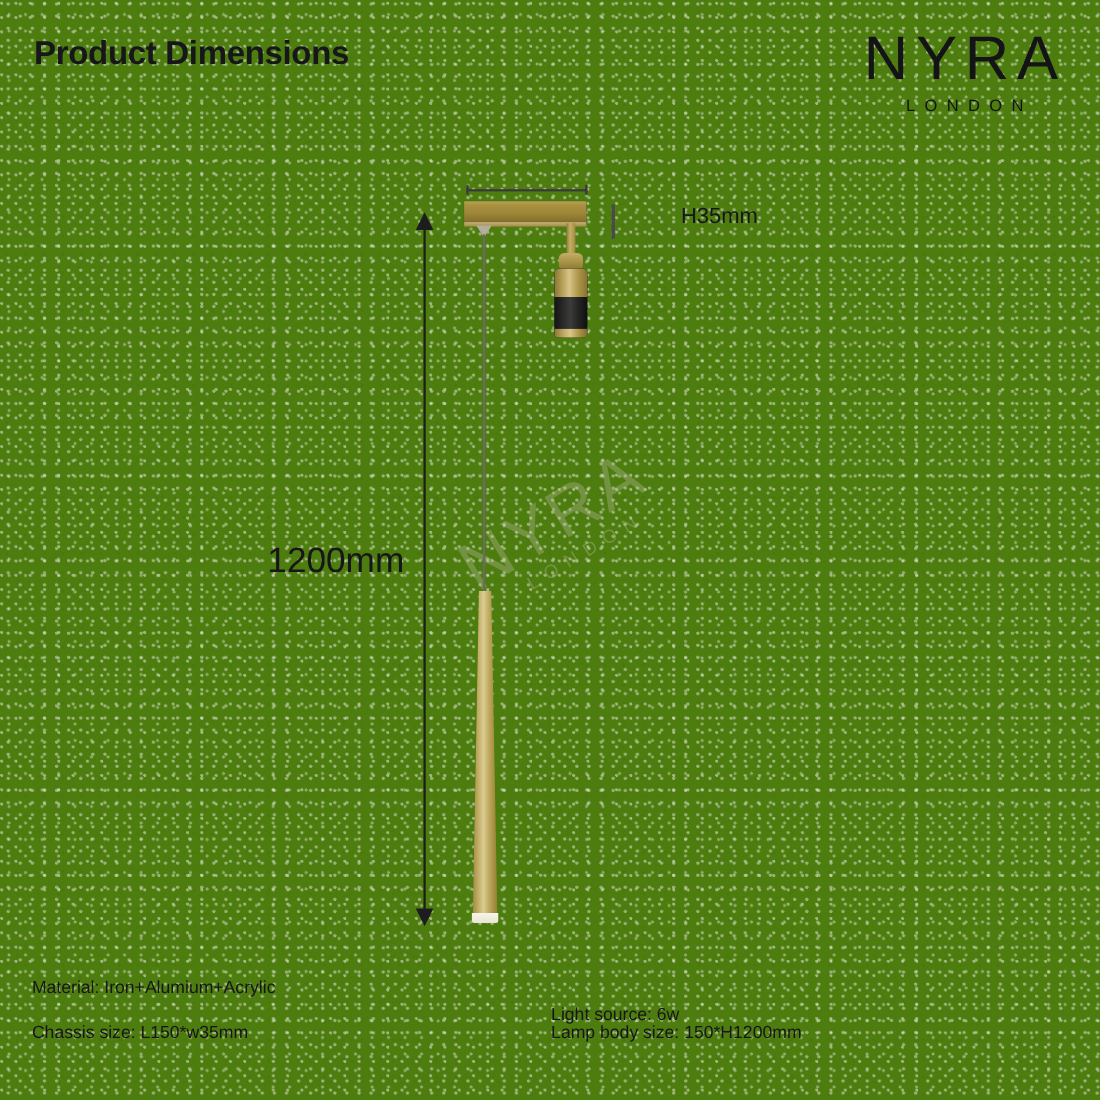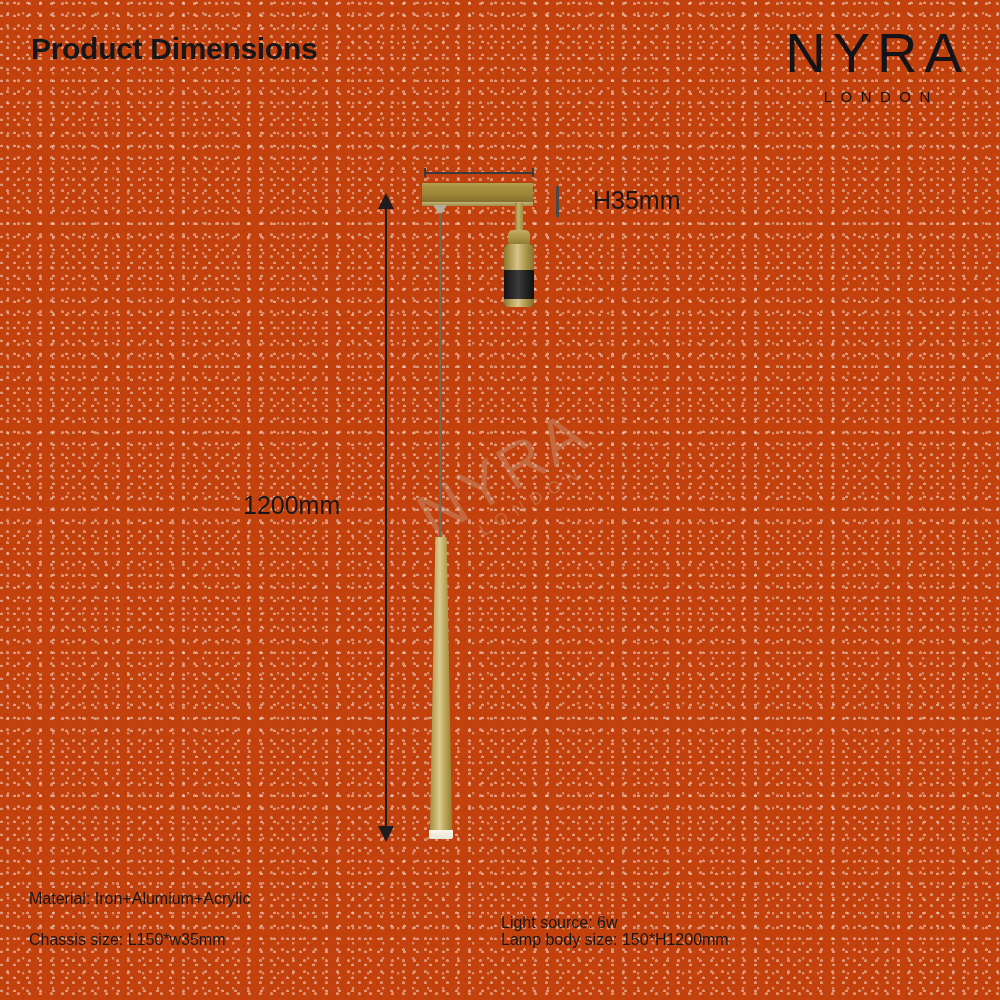--- a/index.html
+++ b/index.html
@@ -11,21 +11,21 @@
     height: 1000px;
     overflow: hidden;
     font-family: "Liberation Sans", sans-serif;
     background: #f2efe2;
   }
 
   #page {
     position: relative;
     width: 1000px;
     height: 1000px;
-    background-color: #c2410c;
+    background-color: #4d7c0f;
     overflow: hidden;
   }
 
   
   #paper-grain {
     position: absolute;
     inset: 0;
     background-image:
       radial-gradient(circle at 12% 22%, rgba(255,255,255,0.55) 0 1.2px, rgba(0,0,0,0) 1.6px),
       radial-gradient(circle at 37% 61%, rgba(0,0,0,0.035) 0 1.1px, rgba(0,0,0,0) 1.5px),
@@ -114,28 +114,28 @@
     position: absolute;
     color: #17161a;
     white-space: nowrap;
   }
   #label-top {
     left: 415px;
     top: 125px;
     font-size: 25px;
   }
   #label-h35 {
-    left: 593px;
+    left: 619px;
     top: 186px;
-    font-size: 25px;
+    font-size: 20px;
   }
   #label-height {
     left: 243px;
     top: 491px;
-    font-size: 25px;
+    font-size: 32px;
   }
 
   
   #width-line {
     position: absolute;
     left: 424px;
     top: 172px;
     width: 110px;
     height: 2px;
     background: #3a3a3c;

